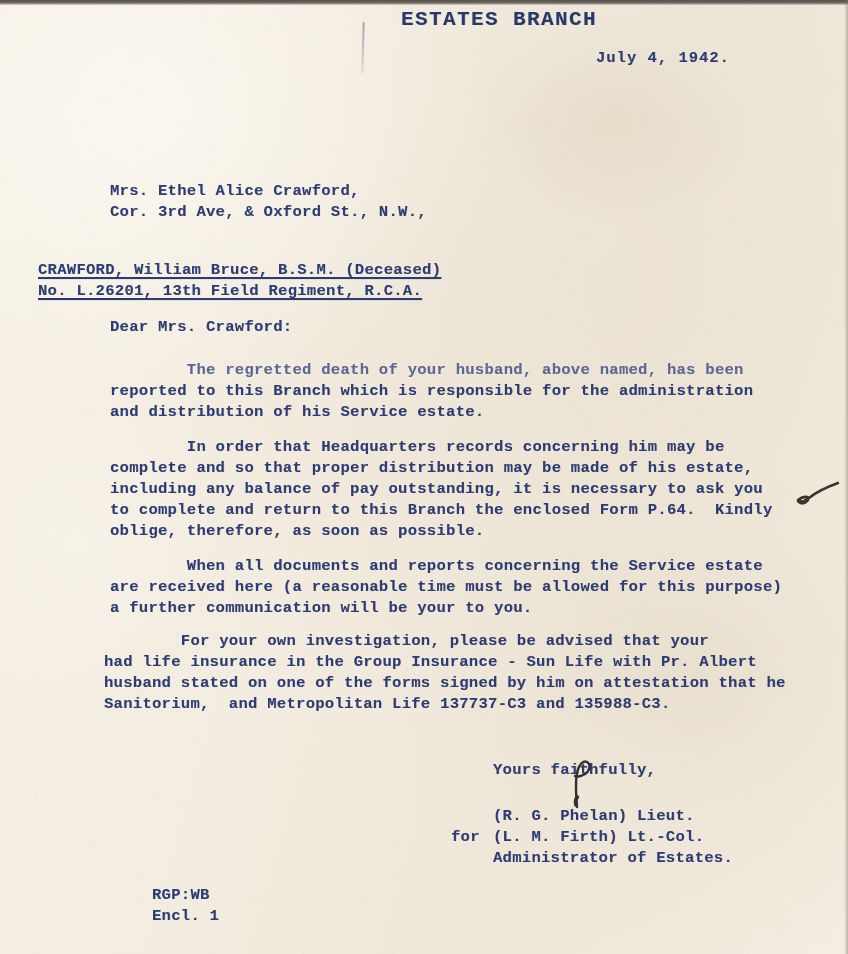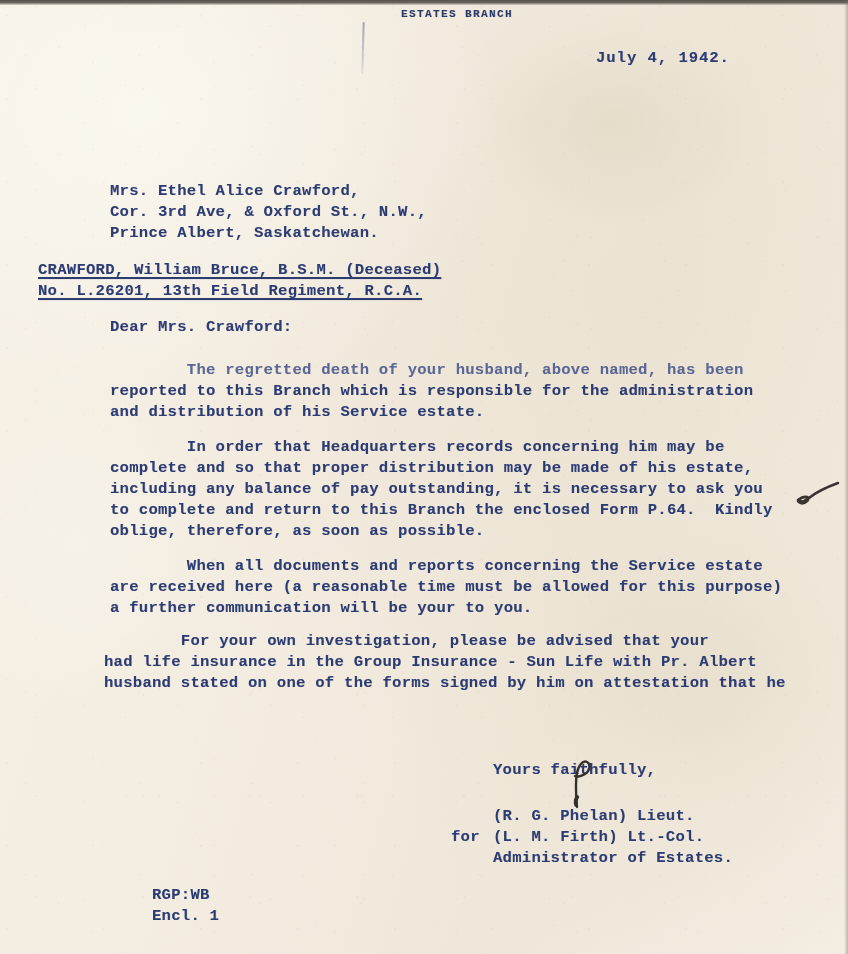--- a/index.html
+++ b/index.html
@@ -83,21 +83,21 @@
     position: absolute;
     white-space: pre;
     font-family: "Liberation Mono", "DejaVu Sans Mono", monospace;
     font-weight: 700;
     letter-spacing: 0.3px;
     color: #2c3c73;
     text-shadow: 0.4px 0.3px 0 rgba(44,60,115,0.28);
   }
   .faded  { color: #5a6795; text-shadow: 0.4px 0.3px 0 rgba(90,103,149,0.2); }
   .header-line {
-    font-size: 11px;
+    font-size: 21px;
     letter-spacing: 1.4px;
     color: #283868;
   }
   .body-line { font-size: 15.5px; line-height: 21px; }
 
   .block { position: absolute; }
   .block .typed { position: static; display: block; }
 
   .subject-line { text-decoration: underline; text-underline-offset: 3px; text-decoration-thickness: 1.5px; }
 
@@ -128,21 +128,20 @@
   <div class="scan-edge-right"></div>
   <div class="ink-streak"></div>
 
   <div class="typed header-line" style="left:401px; top:8px;">ESTATES BRANCH</div>
 
   <div class="typed body-line" style="left:596px; top:48px; letter-spacing:1px;">July 4, 1942.</div>
 
   <div class="block" style="left:110px; top:181px;">
     <span class="typed body-line">Mrs. Ethel Alice Crawford,</span>
     <span class="typed body-line">Cor. 3rd Ave, &amp; Oxford St., N.W.,</span>
-    <span class="typed body-line">Prince Albert, Saskatchewan.</span>
   </div>
 
   <div class="block" style="left:38px; top:260px;">
     <span class="typed body-line subject-line">CRAWFORD, William Bruce, B.S.M. (Deceased)</span>
     <span class="typed body-line subject-line">No. L.26201, 13th Field Regiment, R.C.A.</span>
   </div>
 
   <div class="typed body-line" style="left:110px; top:317px;">Dear Mrs. Crawford:</div>
 
   <div class="block" style="left:110px; top:360px;">
@@ -162,20 +161,21 @@
   <div class="block" style="left:110px; top:556px;">
     <span class="typed body-line">        When all documents and reports concerning the Service estate</span>
     <span class="typed body-line">are received here (a reasonable time must be allowed for this purpose)</span>
     <span class="typed body-line">a further communication will be your to you.</span>
   </div>
 
   <div class="block" style="left:104px; top:631px;">
     <span class="typed body-line">        For your own investigation, please be advised that your</span>
     <span class="typed body-line">had life insurance in the Group Insurance - Sun Life with Pr. Albert</span>
     <span class="typed body-line">husband stated on one of the forms signed by him on attestation that he</span>
+    <span class="typed body-line">Sanitorium,  and Metropolitan Life 137737-C3 and 135988-C3.</span>
   </div>
 
   <div class="typed body-line" style="left:493px; top:716px;margin-top:44px;">Yours faithfully,</div>
 
   <svg class="sig-mark" viewBox="0 0 34 52">
     <path d="M14 50 C13 38, 12 26, 14 16 C15.5 8, 20 3, 24 5 C28 7, 27 14, 22 17 C17 20, 13 20, 12 19" fill="none" stroke="#34302c" stroke-width="2.4" stroke-linecap="round"></path>
     <path d="M13 48 C12.2 45, 12.6 42, 14.4 40" fill="none" stroke="#34302c" stroke-width="3.6" stroke-linecap="round"></path>
   </svg>
 
   <svg class="margin-check" viewBox="0 0 46 34">

